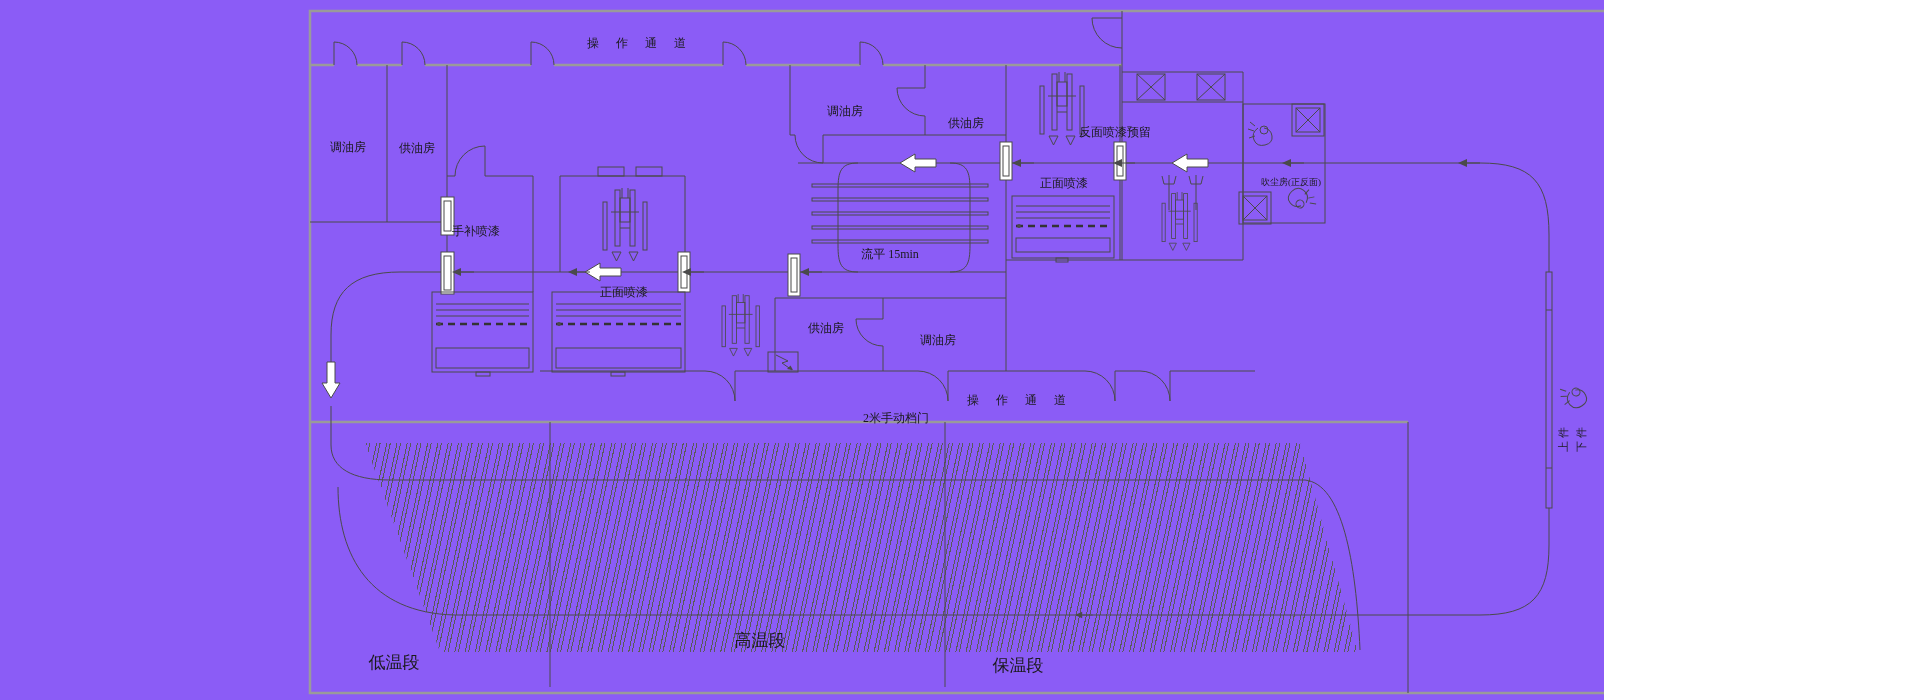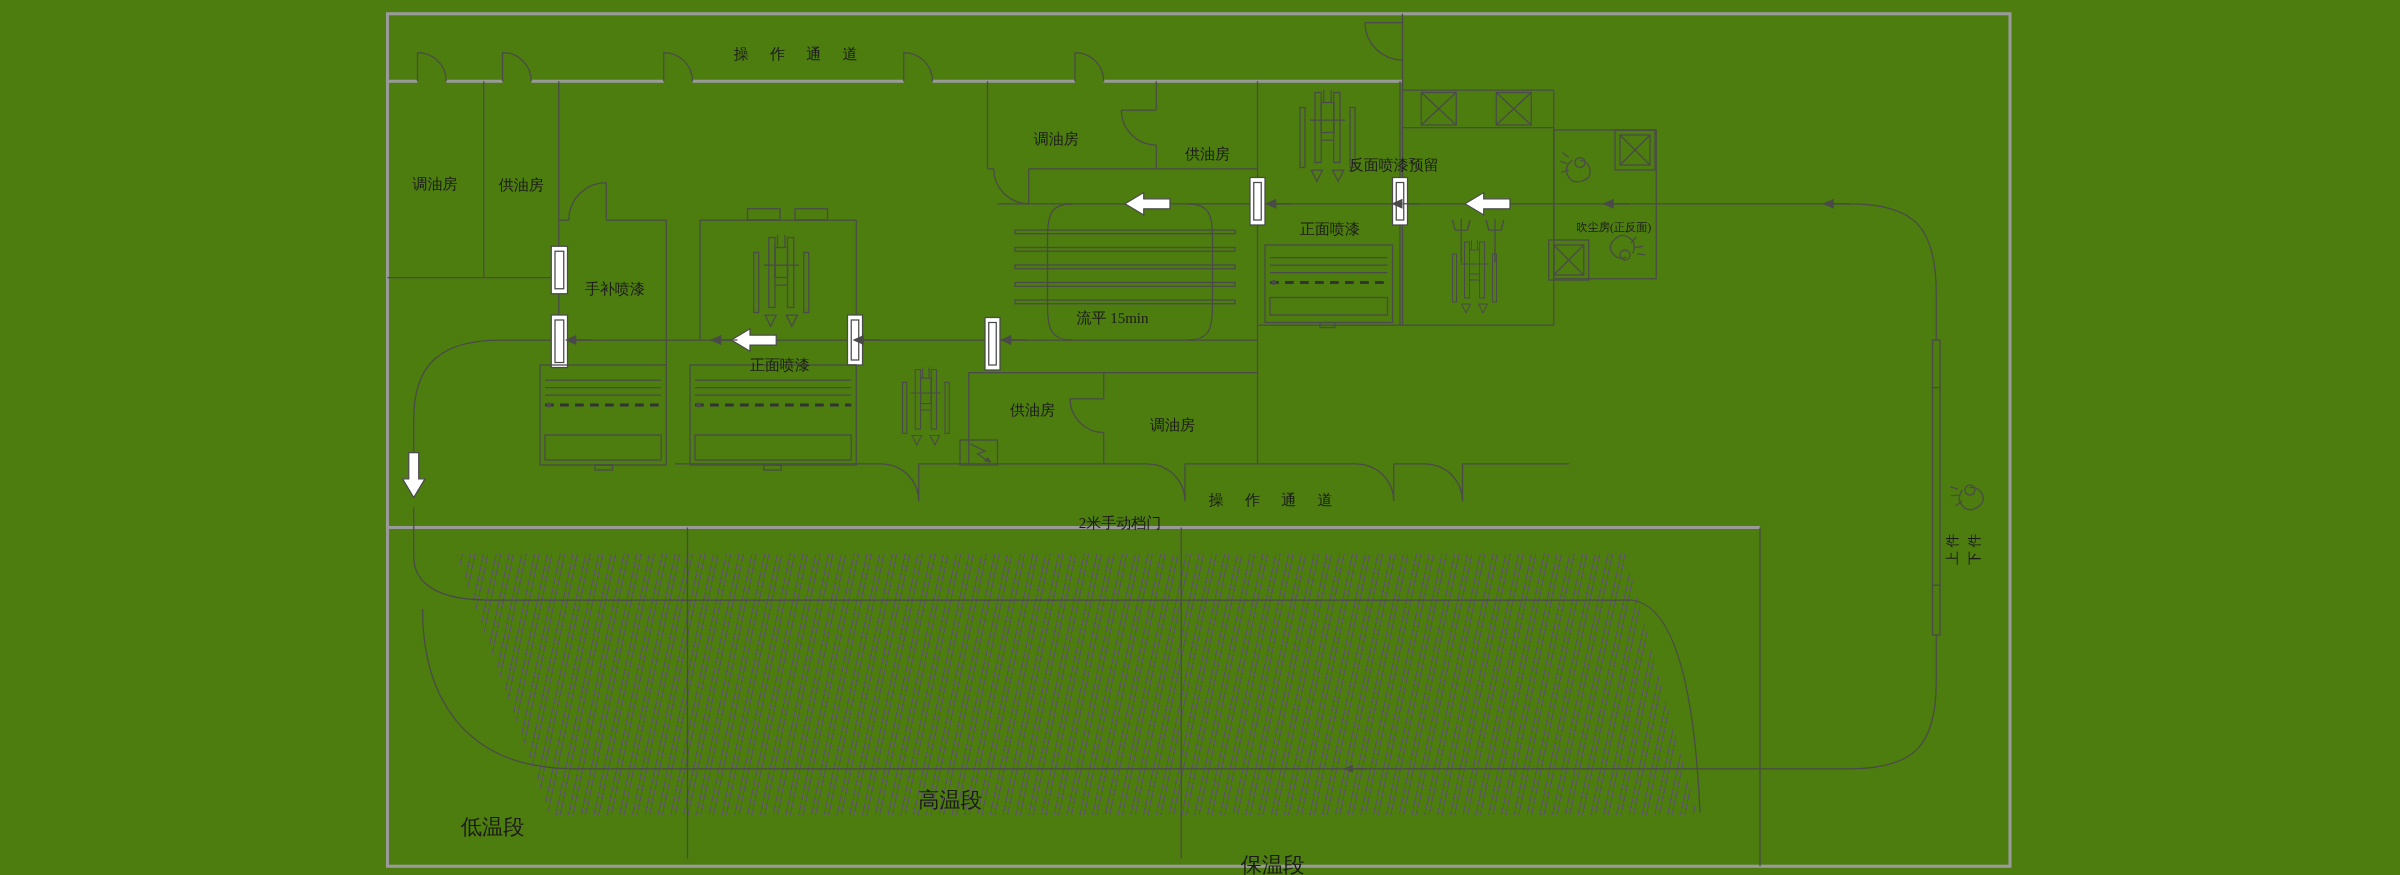--- a/index.html
+++ b/index.html
@@ -1,16 +1,16 @@
 <!DOCTYPE html>
 <html><head>
 <meta charset="utf-8">
 <style>
   html,body{margin:0;padding:0;background:#ffffff;}
-  #stage{position:relative;width:1920px;height:700px;background:#4d7c0f;overflow:hidden;
+  #stage{position:relative;width:1604px;height:700px;background:#8b5cf6;overflow:hidden;
          font-family:"Liberation Serif","DejaVu Serif",serif;}
   #cad{position:absolute;left:0;top:0;}
   svg .ln{stroke:#4a4a4a;fill:none;stroke-width:1;}
   svg .wl{stroke:#9a9a9a;fill:none;stroke-width:2.5;}
   svg .wfill{fill:#ffffff;stroke:#4a4a4a;stroke-width:1;}
   svg .fill{fill:#4a4a4a;stroke:none;}
   svg .chain{stroke:#333;stroke-width:2.5;stroke-dasharray:7 5;fill:none;}
   .hatch{position:absolute;left:0;top:0;width:1920px;height:700px;pointer-events:none;
     background:repeating-linear-gradient(102deg,#5a5a5a 0px,#5a5a5a 1px,transparent 1px,transparent 3.4px,#5a5a5a 3.4px,#5a5a5a 4.4px,transparent 4.4px,transparent 10px);
     clip-path:polygon(365px 443px,1300px 443px,1358px 652px,440px 652px);}
@@ -222,30 +222,30 @@
     <g>
       <rect x="768" y="352" width="30" height="20" class="ln"></rect>
       <path d="M776,355 l12,6 -6,2 10,7" class="ln"></path>
       <path d="M793,370 l-6,-1 3.5,-3.5 z" class="fill"></path>
     </g>
   </svg>
 
   <div class="lbl sp" style="left:640px;top:43px">操 作 通 道</div>
   <div class="lbl" style="left:348px;top:147px">调油房</div>
   <div class="lbl" style="left:417px;top:148px">供油房</div>
-  <div class="lbl" style="left:492px;top:231px">手补喷漆</div>
+  <div class="lbl" style="left:476px;top:231px">手补喷漆</div>
   <div class="lbl" style="left:624px;top:292px">正面喷漆</div>
   <div class="lbl" style="left:890px;top:254px">流平 15min</div>
   <div class="lbl" style="left:845px;top:111px">调油房</div>
   <div class="lbl" style="left:966px;top:123px">供油房</div>
   <div class="lbl" style="left:826px;top:328px">供油房</div>
   <div class="lbl" style="left:938px;top:340px">调油房</div>
   <div class="lbl" style="left:1064px;top:183px">正面喷漆</div>
   <div class="lbl" style="left:1115px;top:132px">反面喷漆预留</div>
   <div class="lbl small" style="left:1283px;top:182px">吹尘房(正反面)</div>
   <div class="lbl sp" style="left:1020px;top:400px">操 作 通 道</div>
   <div class="lbl" style="left:896px;top:418px">2米手动档门</div>
   <div class="lbl big" style="left:394px;top:662px">低温段</div>
   <div class="lbl big" style="left:760px;top:640px">高温段</div>
-  <div class="lbl big" style="left:1018px;top:692px">保温段</div>
+  <div class="lbl big" style="left:1018px;top:665px">保温段</div>
   <div class="lbl vert" style="left:1563px;top:438px">上件</div>
   <div class="lbl vert" style="left:1581px;top:438px">下件</div>
 </div>
 
 </body></html>

